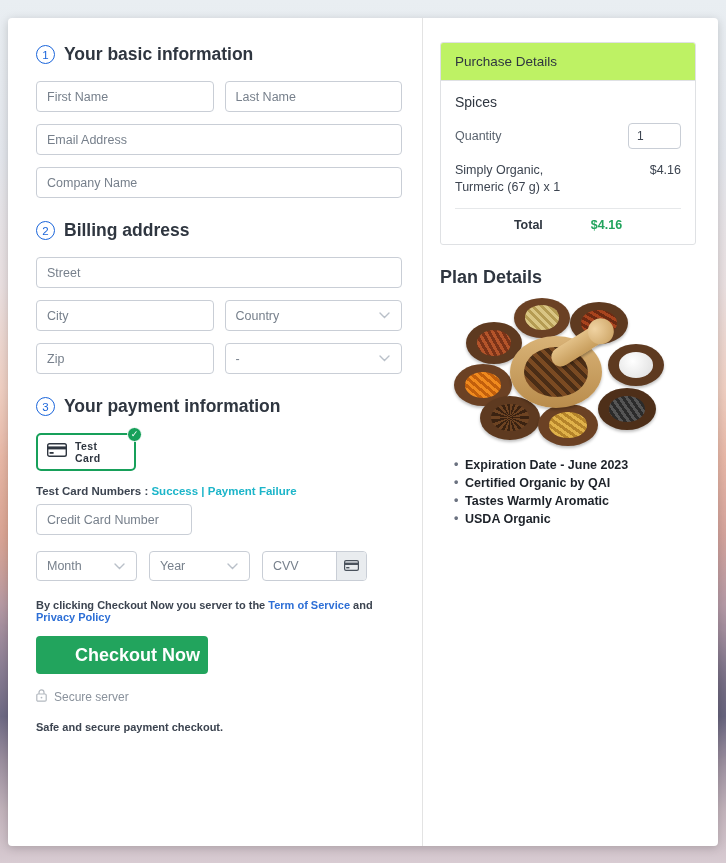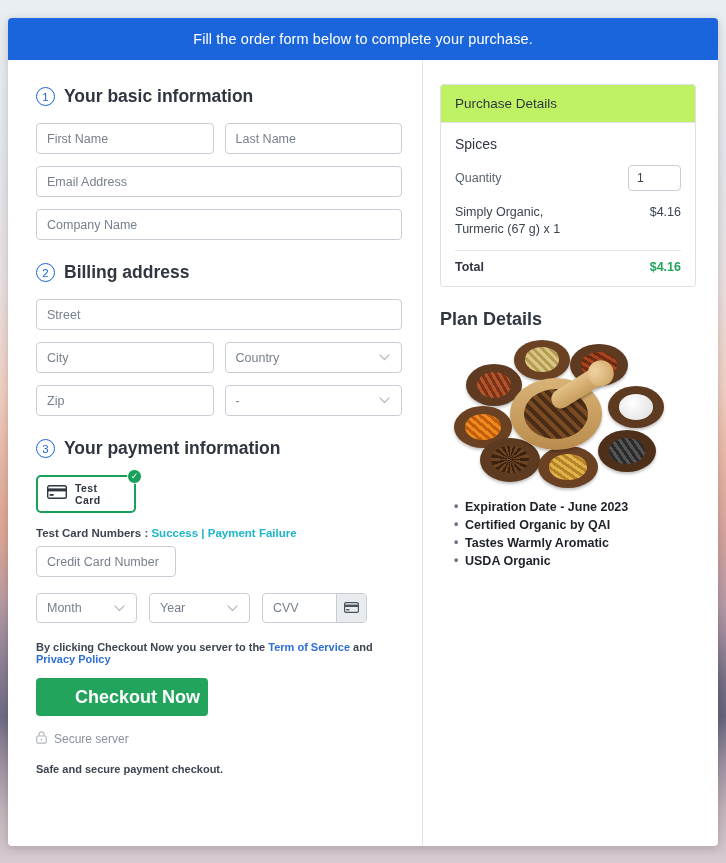--- a/index.html
+++ b/index.html
@@ -167,21 +167,21 @@
   .testline {
     font-size: 11.5px;
     color: #3c4450;
     margin-bottom: 7px;
     font-weight: bold;
   }
   .testline a { color: #1cb5c9; text-decoration: none; font-weight: bold; }
   .testline .sep { color: #1cb5c9; }
 
   .cc-row { margin-bottom: 16px; }
-  .cc-num { width: 140px; }
+  .cc-num { width: 156px; }
 
   .exp-row { display: flex; gap: 12px; align-items: center; margin-bottom: 18px; }
   .exp-sel { width: 101px; height: 30px; }
   .cvv-wrap {
     display: flex;
     width: 105px;
     height: 30px;
     border: 1px solid #c9ced6;
     border-radius: 4px;
     overflow: hidden;
@@ -272,21 +272,21 @@
     display: flex; justify-content: space-between; gap: 2px;
     font-size: 12.5px; color: #3c4450;
     padding-bottom: 12px;
     border-bottom: 1px solid #e6e8ea;
     margin-bottom: 9px;
     line-height: 1.35;
   }
   .item-name { max-width: 140px; }
   .item-price { white-space: nowrap; }
   .total-row {
-    display: flex; justify-content: space-between;
+    display: flex; justify-content: center;
     font-size: 12.5px; font-weight: bold;
     color: #2f3640;
     gap: 48px;
   }
   .total-amt { color: #22a45d; }
 
   .plan-title {
     font-size: 18px;
     font-weight: bold;
     color: #2f3640;
@@ -344,21 +344,20 @@
     color: #6b7280;
   }
 </style>
 </head>
 <body>
 
 <div id="bg"></div>
 
 <div id="card">
 
-  <div class="banner">Fill the order form below to complete your purchase.</div>
 
   <div class="body-cols">
 
     <div class="col-left">
 
       <div class="step-head">
         <div class="step-num">1</div>
         <div class="step-title">Your basic information</div>
       </div>
 

